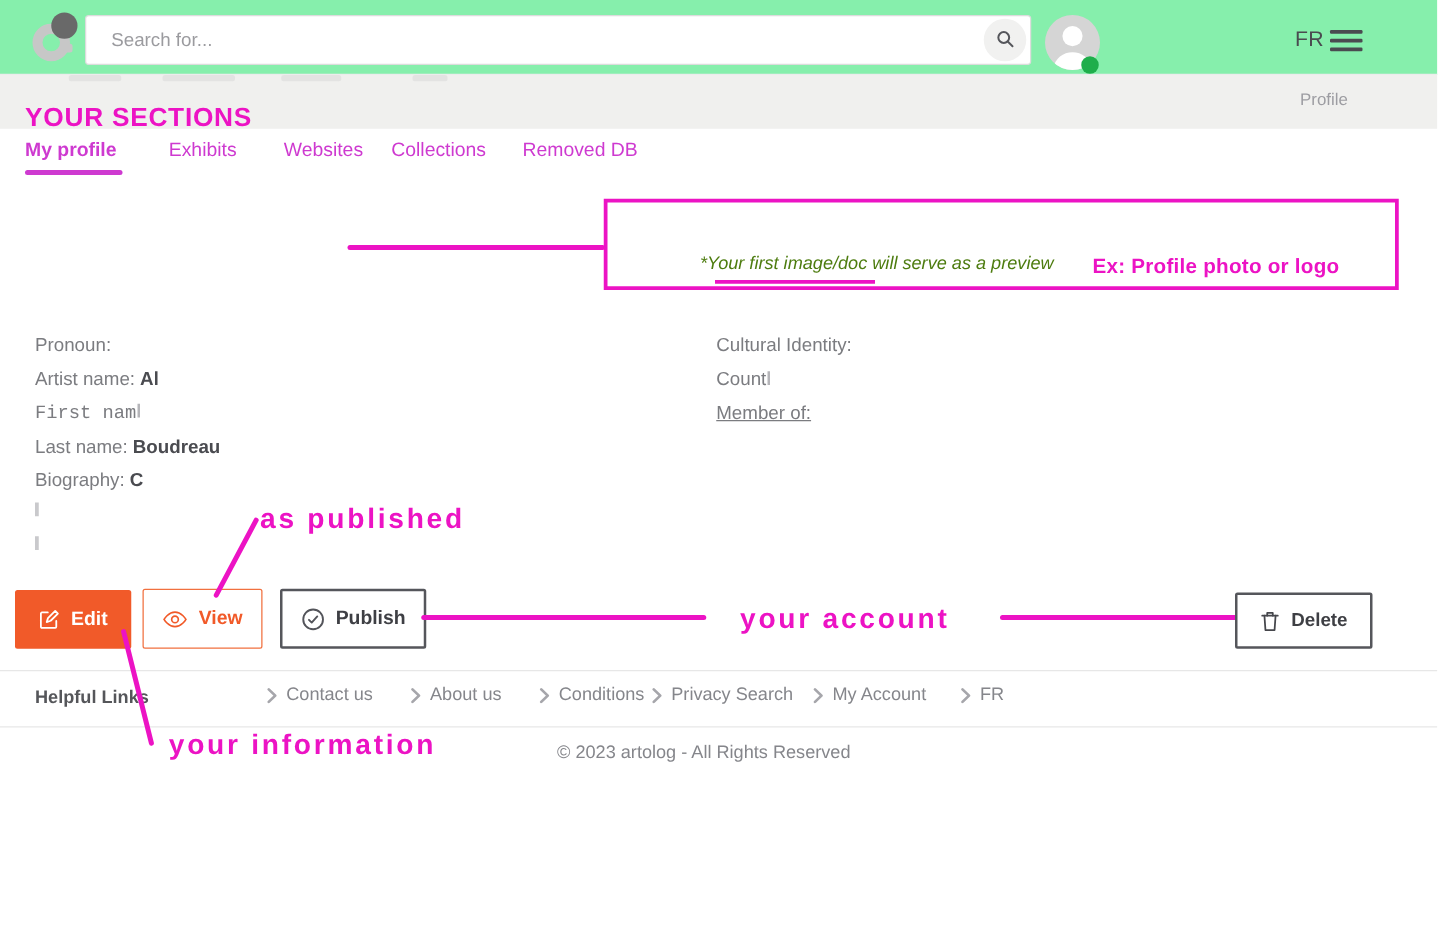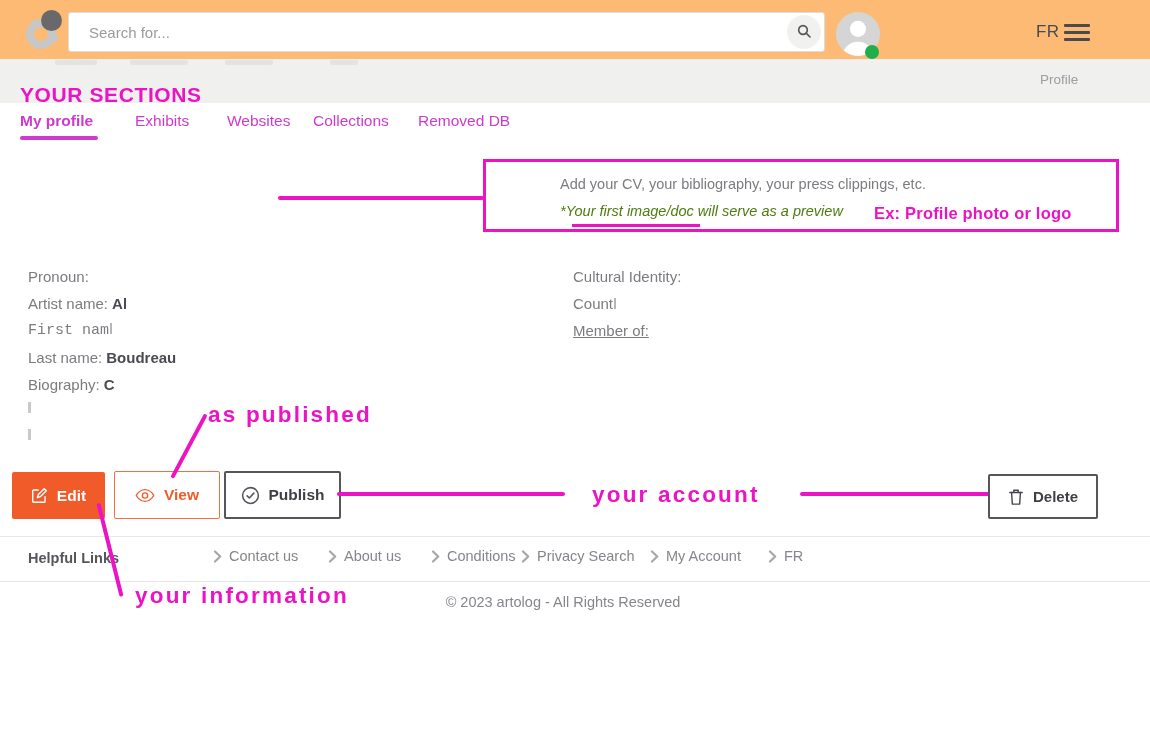--- a/index.html
+++ b/index.html
@@ -2,21 +2,21 @@
 <html><head>
 <meta charset="utf-8">
 <style>
   * { margin:0; padding:0; box-sizing:border-box; }
   html,body { background:#ffffff; }
   body { font-family:"Liberation Sans", sans-serif; }
   #page { position:relative; width:1150px; height:750px; background:#fff; overflow:hidden; }
   .abs { position:absolute; }
 
   
-  .header { left:0; top:0; width:1150px; height:60px; background:#fdba74; border-bottom:1px solid #ececec; z-index:5; }
+  .header { left:0; top:0; width:1150px; height:60px; background:#86efac; border-bottom:1px solid #ececec; z-index:5; }
   .logo { left:26px; top:10px; width:40px; height:40px; }
   .logo-ring { position:absolute; left:0; top:9px; width:30px; height:30px; border:8px solid #c7c7c7; border-radius:50%; }
   .logo-nub { position:absolute; left:25px; top:25px; width:7px; height:7px; background:#c7c7c7; border-radius:2px; }
   .logo-dark { position:absolute; left:15px; top:0; width:21px; height:21px; background:#696969; border-radius:50%; }
   .searchbox { left:68px; top:12px; width:757px; height:40px; border:1px solid #dcdcdc; border-radius:3px; background:#fff; }
   .searchbox input { position:absolute; left:0; top:0; width:700px; height:38px; border:none; outline:none; padding-left:20px; font-size:15px; color:#6d6d72; font-family:"Liberation Sans", sans-serif; background:transparent; }
   .searchbox input::placeholder { color:#9b9b9f; opacity:1; }
   .search-btn { position:absolute; right:3px; top:2px; width:34px; height:34px; border-radius:50%; background:#f1f1f0; border:none; display:flex; align-items:center; justify-content:center; cursor:pointer; }
   .avatar { left:836px; top:12px; width:44px; height:44px; background:#d5d5d5; border-radius:50%; overflow:visible; }
   .avatar-clip { position:absolute; left:0; top:0; width:44px; height:44px; border-radius:50%; overflow:hidden; }
@@ -51,21 +51,21 @@
   
   .field { font-size:15px; color:#7b7c80; }
   .fvalue { font-weight:700; color:#4a4b50; margin-left:4px; }
   .sliver { display:inline-block; width:2.5px; height:11px; background:#4a4b50; margin-left:1px; }
   .sliver.light { background:#b5b5b9; width:2px; }
   .remnant { position:absolute; width:2.5px; height:11px; background:#c9c9cc; }
 
   
   .btn { display:flex; align-items:center; justify-content:center; gap:9px; border-radius:2px; cursor:pointer; font-family:"Liberation Sans", sans-serif; font-weight:700; background:#fff; }
   .btn-edit { left:12px; top:472px; width:93px; height:47px; background:#f15a29; border:none; color:#fff; font-size:15.5px; }
-  .btn-view { left:114px; top:471px; width:106px; height:48px; border:1px solid #f1703f; color:#f15a29; font-size:15.5px; }
+  .btn-view { left:114px; top:471px; width:96px; height:48px; border:1px solid #f1703f; color:#f15a29; font-size:15.5px; }
   .btn-publish { left:224px; top:471px; width:117px; height:48px; border:2px solid #55565b; color:#3e3f44; font-size:15.5px; }
   .btn-delete { left:988px; top:474px; width:110px; height:45px; border:2px solid #55565b; color:#3e3f44; font-size:15px; z-index:9; }
 
   
   .footer-top { left:0; top:536px; width:1150px; height:1px; background:#e7e7e7; }
   .footer-bottom { left:0; top:581px; width:1150px; height:1px; background:#e7e7e7; }
   .footer-title { left:28px; top:550px; font-size:14.5px; font-weight:700; color:#55565a; }
   .flink { top:548px; display:flex; align-items:center; gap:7px; font-size:14.5px; color:#85868b; cursor:pointer; }
   .copyright { left:0; top:594px; width:1126px; text-align:center; font-size:14.5px; color:#85868b; }
 </style>
@@ -126,21 +126,20 @@
   <div class="abs tab" style="left:135px;">Exhibits</div>
   <div class="abs tab" style="left:227px;">Websites</div>
   <div class="abs tab" style="left:313px;">Collections</div>
   <div class="abs tab" style="left:418px;">Removed DB</div>
   <div class="abs tab-underline"></div>
 
 
   <div class="abs anno-line" style="left:278px; top:196px; width:206px; height:3.5px;"></div>
 
   <div class="abs hint-box">
-    <div class="hint1">Add your CV, your bibliography, your press clippings, etc.</div>
     <div class="hint2">*Your first image/doc will serve as a preview</div>
     <div class="hint-underline"></div>
     <div class="hint-ex">Ex: Profile photo or logo</div>
   </div>
 
   <div class="abs field" style="left:28px; top:268px;">
     <span>Pronoun:</span>
   </div>
   <div class="abs field" style="left:28px; top:295px;">
     <span>Artist name:</span><span class="fvalue">A</span><span class="sliver"></span>

